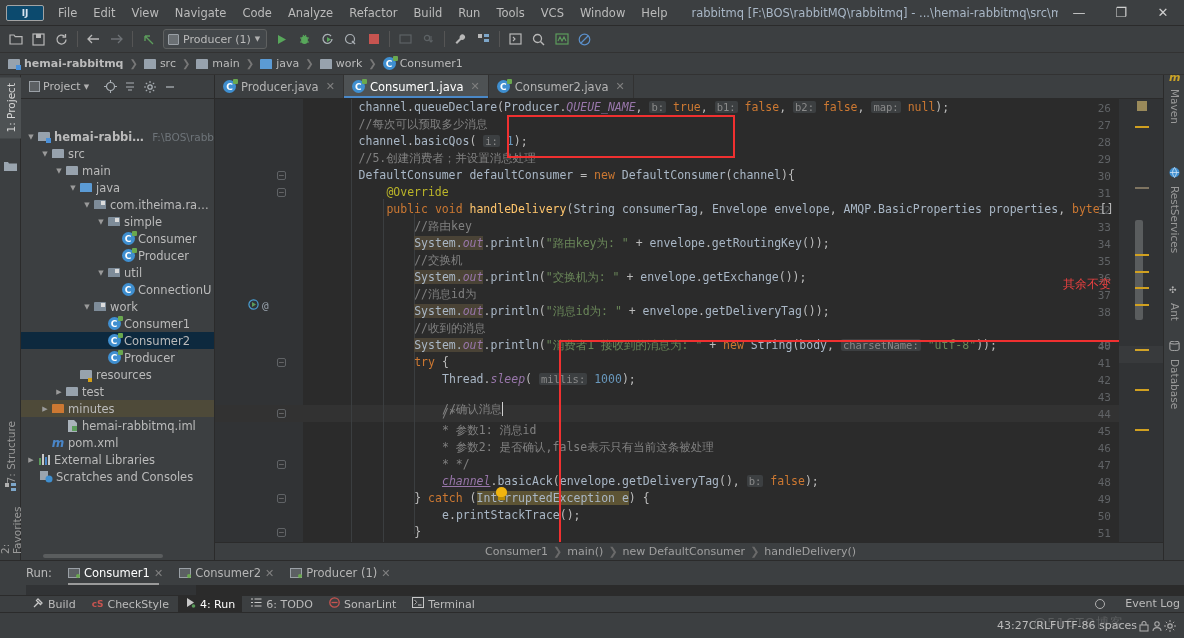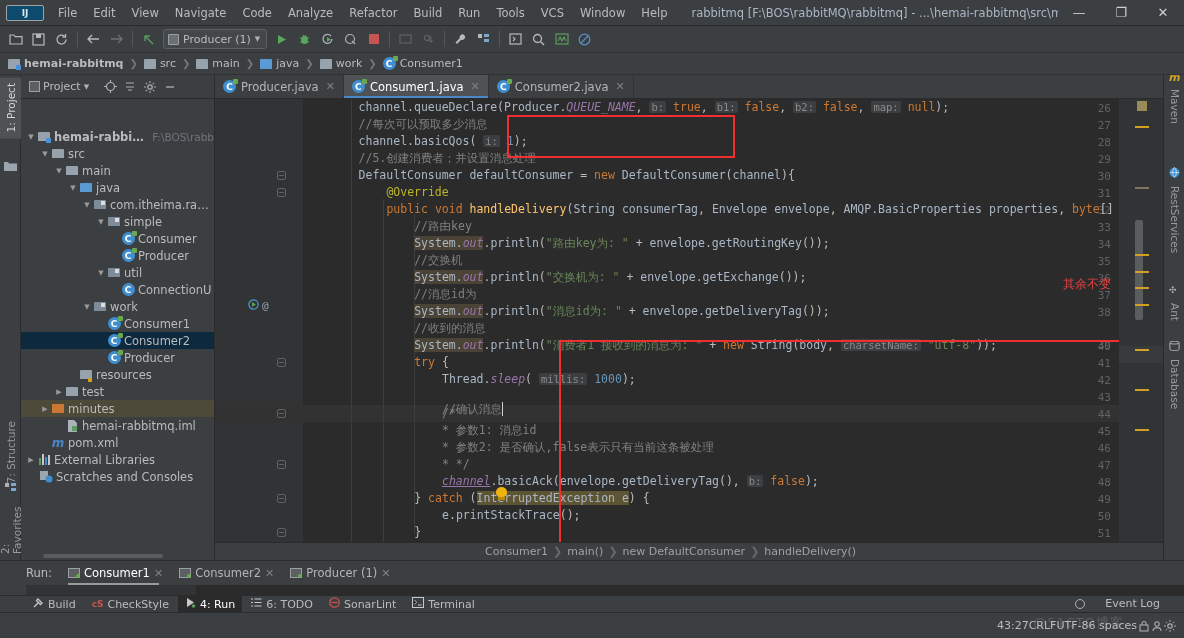--- a/index.html
+++ b/index.html
@@ -921,21 +921,21 @@
       <span>
         <svg width="12" height="11" viewBox="0 0 12 11">
             <rect x="0.5" y="0.5" width="11" height="10" fill="none" stroke="#c8c8c8" stroke-width="1"></rect>
             <path d="M2.5 3l2 2.2-2 2.2M6 8h3.5" stroke="#c8c8c8" stroke-width="1"></path>
           </svg>
       </span>
       <span>Terminal</span>
     </div>
   </div>
 
-  <div style="position:absolute;right:24px;bottom:26px;height:17px;display:flex;align-items:center;gap:20px;font-size:11px;color:#bbb;margin-top:48px;">
+  <div style="position:absolute;right:4px;bottom:26px;height:17px;display:flex;align-items:center;gap:20px;font-size:11px;color:#bbb;margin-top:48px;">
     <span class="elcircle"></span>
     <span>Event Log</span>
   </div>
 
   <div class="statusbar">
     <div class="statusright">
       <span>43:27</span>
       <span>CRLF</span>
       <span>UTF-8</span>
       <span>6 spaces</span>

